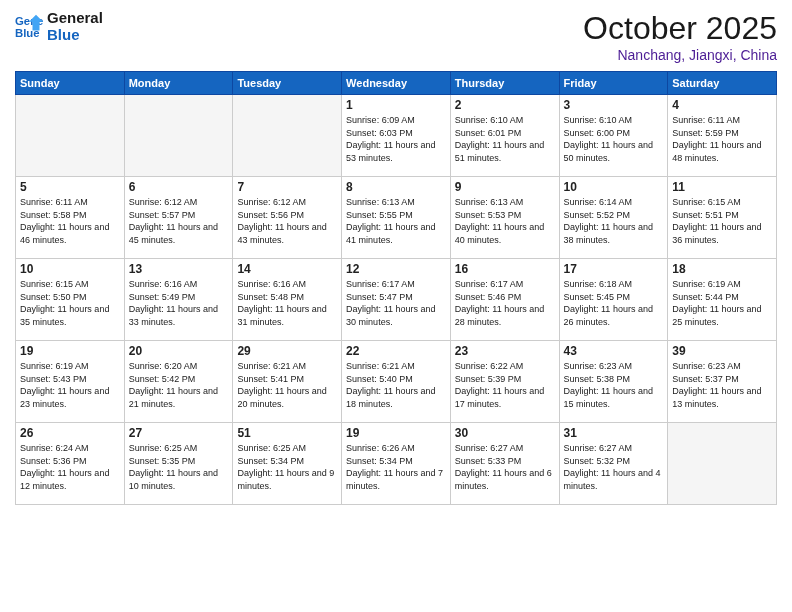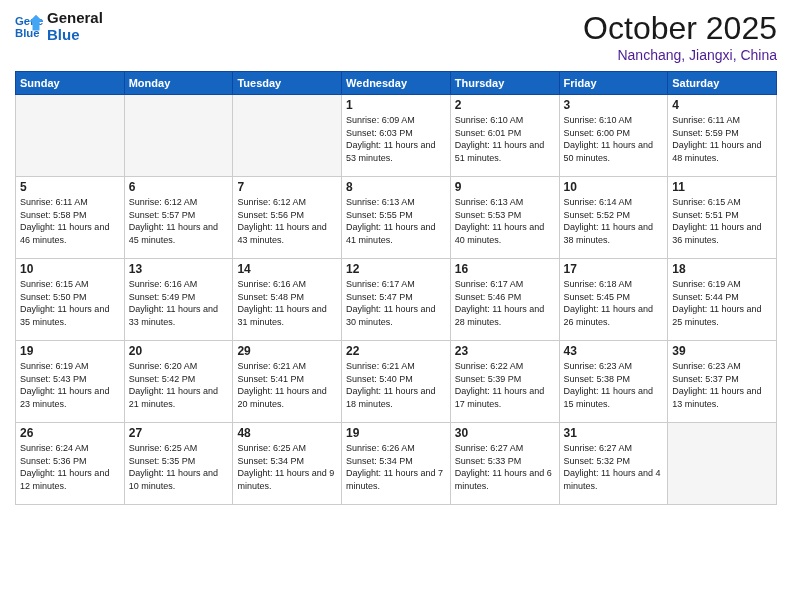--- a/index.html
+++ b/index.html
@@ -228,21 +228,21 @@
         <tr>
           <td>
             <div class="day-num">26</div>
             <div class="day-info">Sunrise: 6:24 AM<br>Sunset: 5:36 PM<br>Daylight: 11 hours and 12 minutes.</div>
           </td>
           <td>
             <div class="day-num">27</div>
             <div class="day-info">Sunrise: 6:25 AM<br>Sunset: 5:35 PM<br>Daylight: 11 hours and 10 minutes.</div>
           </td>
           <td>
-            <div class="day-num">48</div>
+            <div class="day-num">51</div>
             <div class="day-info">Sunrise: 6:25 AM<br>Sunset: 5:34 PM<br>Daylight: 11 hours and 9 minutes.</div>
           </td>
           <td>
             <div class="day-num">19</div>
             <div class="day-info">Sunrise: 6:26 AM<br>Sunset: 5:34 PM<br>Daylight: 11 hours and 7 minutes.</div>
           </td>
           <td>
             <div class="day-num">30</div>
             <div class="day-info">Sunrise: 6:27 AM<br>Sunset: 5:33 PM<br>Daylight: 11 hours and 6 minutes.</div>
           </td>

